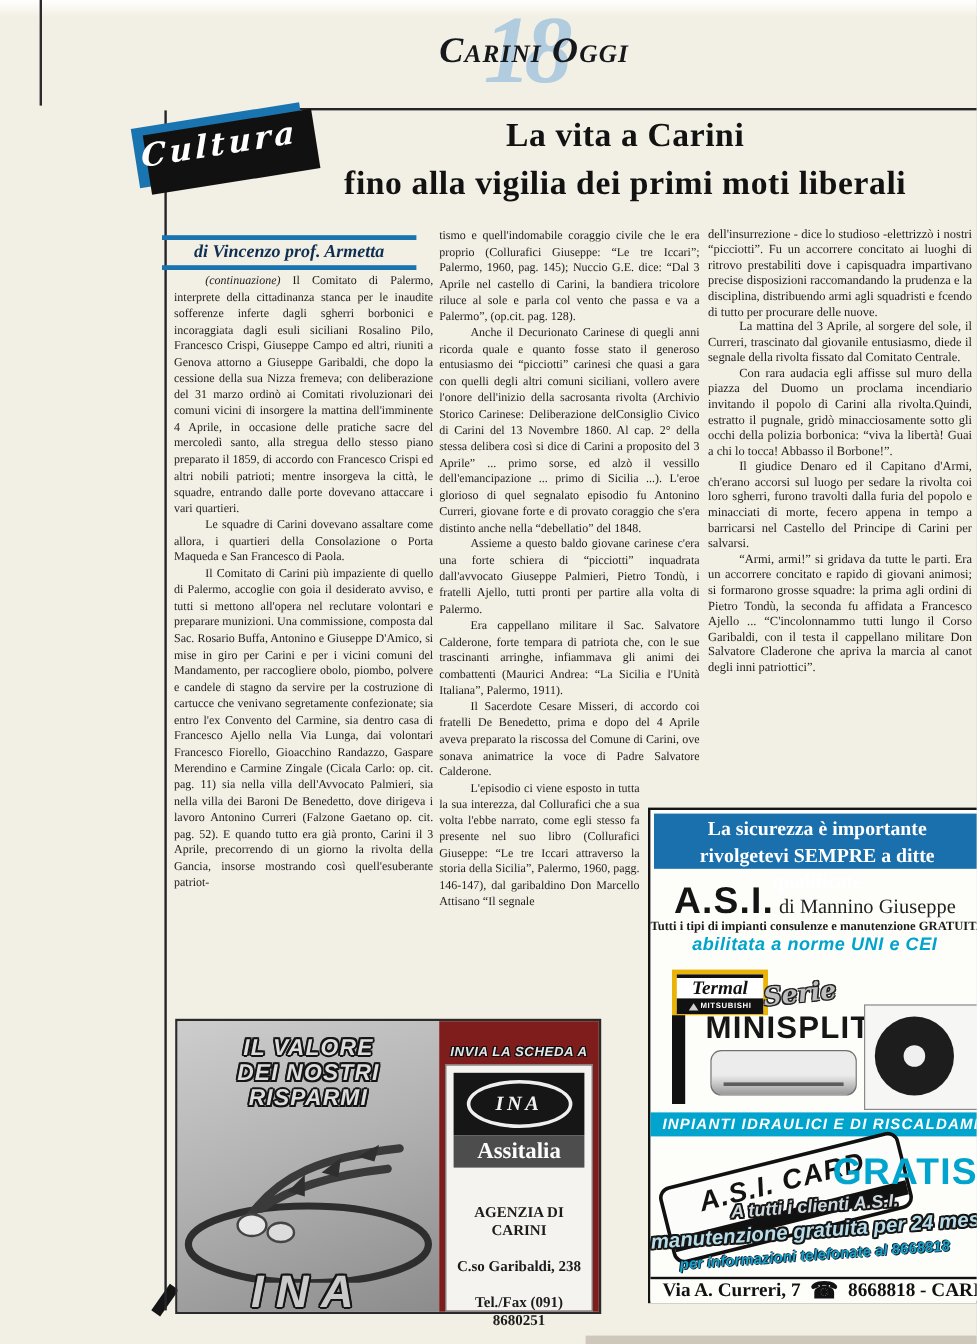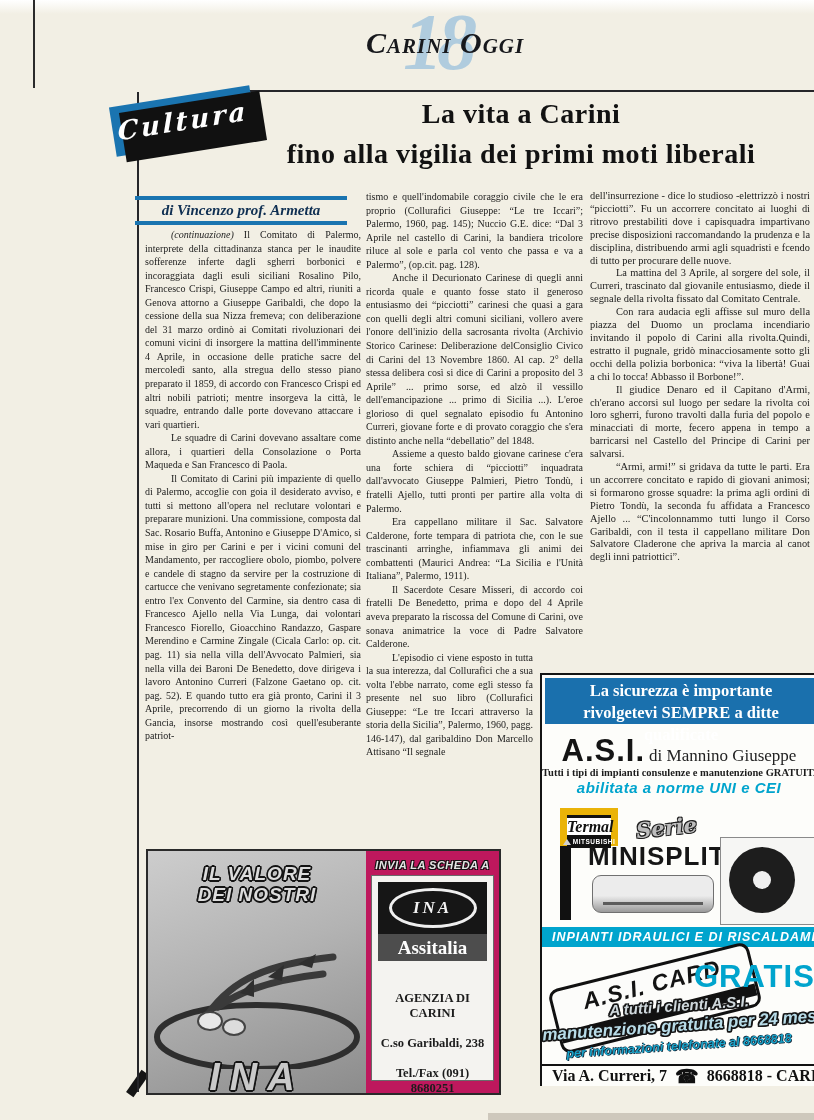--- a/index.html
+++ b/index.html
@@ -58,21 +58,21 @@
   
   .ina-ad{position:absolute;left:146px;top:849px;width:351px;height:242px;border:2px solid #2a2a2a;
         display:flex;background:#aéaaa;}
   .ina-photo{position:relative;width:218px;height:100%;
         background:linear-gradient(160deg,#cdcdcd 0%,#b3b3b3 45%,#8c8c8c 100%);overflow:hidden;}
   .ina-head{position:absolute;left:0;top:12px;width:100%;text-align:center;
         font:italic 900 19px/21px "Liberation Sans",sans-serif;color:#dcdcdc;letter-spacing:1px;}
   .ina-art{position:absolute;left:0;bottom:24px;width:218px;height:150px;}
   .ina-brand{position:absolute;left:0;bottom:-6px;width:100%;text-align:center;
         font:italic 900 38px "Liberation Sans",sans-serif;color:#c9c9c9;letter-spacing:10px;}
-  .ina-coupon{position:relative;width:133px;height:100%;background:#be185d;padding:8px 5px;
+  .ina-coupon{position:relative;width:133px;height:100%;background:#7f1d1d;padding:20px 5px;
         box-sizing:border-box;}
   .ina-coupon-head{font:italic 900 11px "Liberation Sans",sans-serif;color:#e6e6e6;
         letter-spacing:.5px;text-align:center;
         text-shadow:-1px -1px 0 #111,1px -1px 0 #111,-1px 1px 0 #111,1px 1px 0 #111;}
   .ina-box{margin-top:4px;background:#f4f3f0;border:1px solid #6a6a6a;height:206px;
         padding:6px 6px 0 6px;box-sizing:border-box;text-align:center;}
   .ina-logo-black{background:#161616;height:52px;display:flex;align-items:center;justify-content:center;}
   .ina-oval{width:82px;height:34px;border:3px solid #efefef;border-radius:50%;
         display:flex;align-items:center;justify-content:center;}
   .ina-oval span{font:italic 900 17px "Liberation Serif",serif;color:#f2f2f2;letter-spacing:3px;}
@@ -89,21 +89,21 @@
         text-align:center;color:#fff;font:bold 16.5px/22px "Liberation Serif",serif;padding-top:2px;
         box-sizing:border-box;}
   .asi-company-row{position:absolute;left:0;top:58px;width:100%;text-align:center;white-space:nowrap;}
   .asi-company{font:900 31px "Liberation Sans",sans-serif;letter-spacing:1px;color:#141414;}
   .asi-company-sub{font:17px "Liberation Serif",serif;color:#222;margin-top:28px;}
   .asi-services{position:absolute;left:0;top:92px;width:100%;text-align:center;white-space:nowrap;
         font:bold 10.5px "Liberation Serif",serif;}
   .asi-cert{position:absolute;left:0;top:104px;width:100%;text-align:center;
         font:italic 900 15px "Liberation Sans",sans-serif;color:#00a4cd;letter-spacing:.5px;}
   .asi-product{position:absolute;left:0;top:128px;width:100%;height:124px;}
-  .termal-box{position:absolute;left:18px;top:5px;width:58px;height:38px;border:7px solid #eab308;
+  .termal-box{position:absolute;left:18px;top:5px;width:80px;height:38px;border:4px solid #eab308;
         background:#fff;box-sizing:border-box;}
   .termal-topstrip{height:3px;background:#111;}
   .termal-name{font:italic 900 16px/17px "Liberation Serif",serif;text-align:center;color:#111;}
   .termal-band{height:13px;background:#111;color:#fff;display:flex;align-items:center;
         justify-content:center;gap:2px;font:900 6.5px "Liberation Sans",sans-serif;letter-spacing:.5px;}
   .termal-bar{position:absolute;left:18px;top:43px;width:11px;height:74px;background:#111;}
   .tri-icon{width:0;height:0;border-left:4px solid transparent;border-right:4px solid transparent;
         border-bottom:6px solid #d0d0d0;display:inline-block;}
   .asi-serie{position:absolute;left:94px;top:12px;font:italic 900 21px "DejaVu Serif",serif;
         color:#bdbdbd;transform:rotate(-6deg);
@@ -189,20 +189,21 @@
     <p>Con rara audacia egli affisse sul muro della piazza del Duomo un proclama incendiario invitando il popolo di Carini alla rivolta.Quindi, estratto il pugnale, gridò minacciosamente sotto gli occhi della polizia borbonica: “viva la libertà! Guai a chi lo tocca! Abbasso il Borbone!”.</p>
     <p>Il giudice Denaro ed il Capitano d'Armi, ch'erano accorsi sul luogo per sedare la rivolta coi loro sgherri, furono travolti dalla furia del popolo e minacciati di morte, fecero appena in tempo a barricarsi nel Castello del Principe di Carini per salvarsi.</p>
     <p>“Armi, armi!” si gridava da tutte le parti. Era un accorrere concitato e rapido di giovani animosi; si formarono grosse squadre: la prima agli ordini di Pietro Tondù, la seconda fu affidata a Francesco Ajello ... “C'incolonnammo tutti lungo il Corso Garibaldi, con il testa il cappellano militare Don Salvatore Claderone che apriva la marcia al canot degli inni patriottici”.</p>
   </div>
 
   <div class="ina-ad">
     <div class="ina-photo">
       <div class="ina-head outl">
         <div>IL VALORE</div>
         <div>DEI NOSTRI</div>
+        <div>RISPARMI</div>
       </div>
       <svg class="ina-art" viewBox="0 0 218 150">
         <ellipse cx="109" cy="118" rx="100" ry="32" fill="none" stroke="#2e2e2e" stroke-width="6"></ellipse>
         <path d="M60 95 C 85 60, 120 45, 185 38 M70 88 C 95 70, 130 60, 175 55" fill="none" stroke="#3a3a3a" stroke-width="7" stroke-linecap="round"></path>
         <path d="M150 45 l18 -10 l-4 14 z M120 58 l16 -12 l-2 16 z M92 74 l14 -14 l0 18 z" fill="#2f2f2f"></path>
         <ellipse cx="62" cy="102" rx="12" ry="9" fill="#e8e8e8" stroke="#444" stroke-width="2"></ellipse>
         <ellipse cx="86" cy="108" rx="11" ry="8" fill="#dcdcdc" stroke="#444" stroke-width="2"></ellipse>
       </svg>
       <div class="ina-brand outl">INA</div>
     </div>

